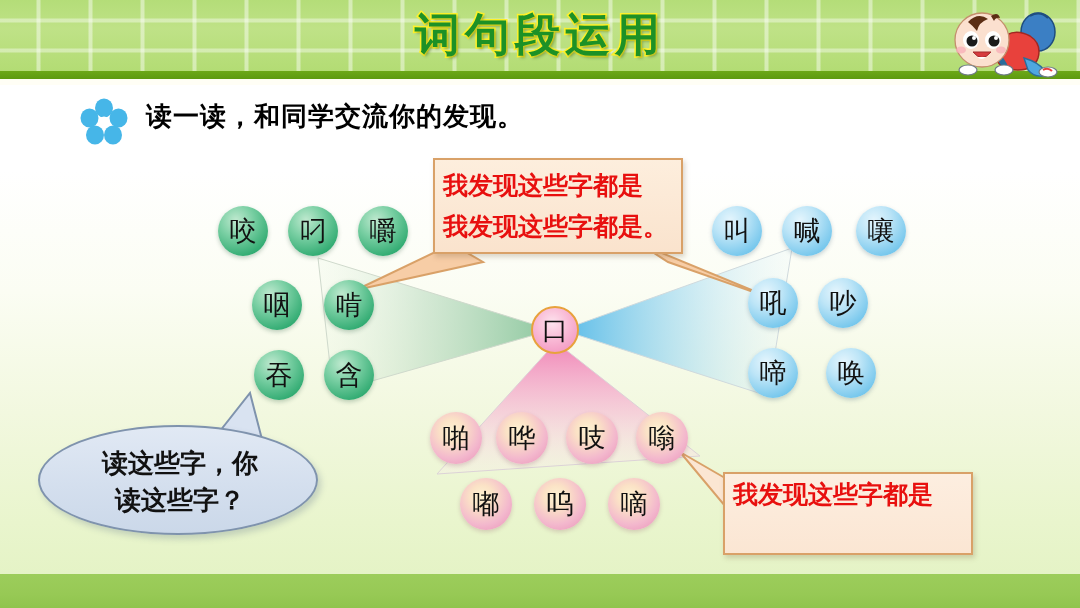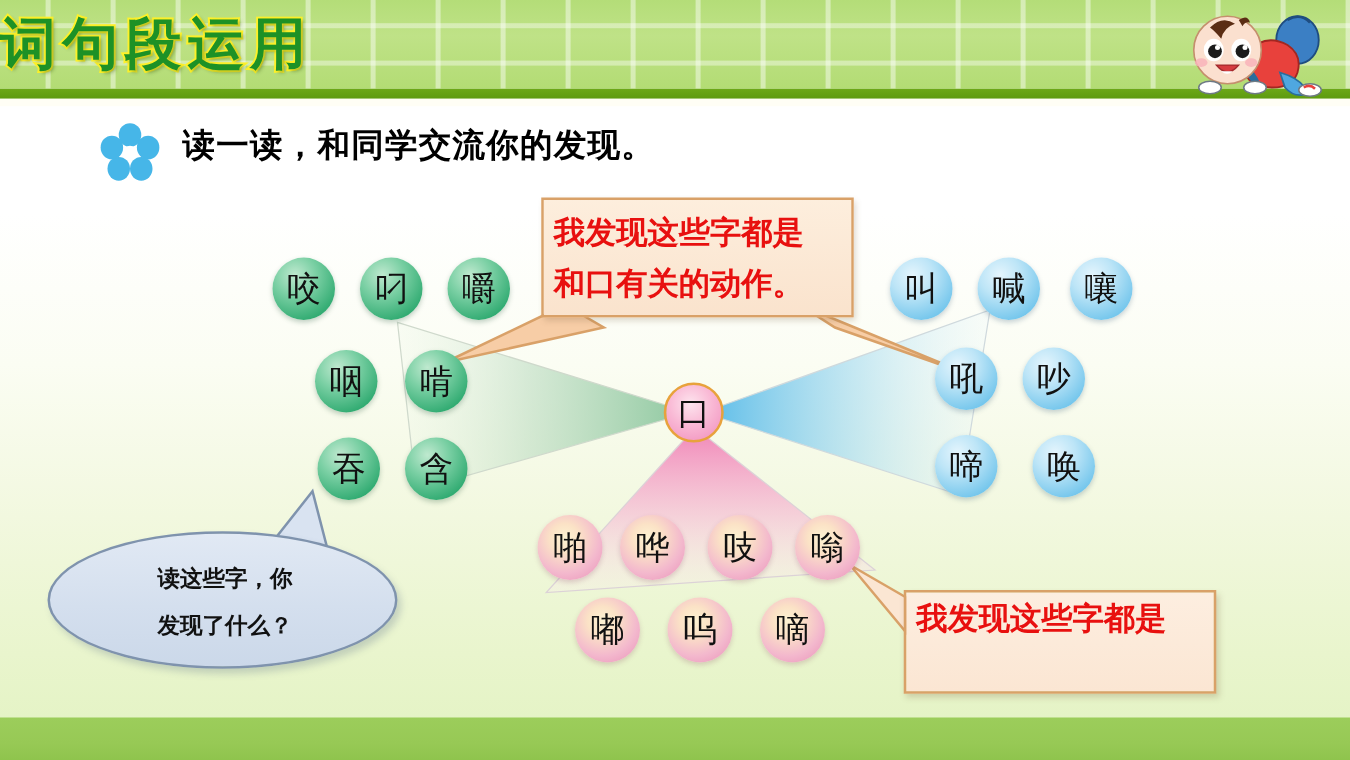--- a/index.html
+++ b/index.html
@@ -62,20 +62,21 @@
     left: 0; top: 79px;
     width: 1080px;
     height: 6px;
     background: #fffef5;
   }
 
   #title {
     position: absolute;
     left: 0; top: 5px;
     width: 1080px;
+    text-align: center;
     font-family: "DejaVu Sans", sans-serif;
     font-size: 45px;
     font-weight: bold;
     letter-spacing: 5px;
     color: #1d9126;
     -webkit-text-stroke: 3px #fff22a;
     paint-order: stroke fill;
     text-shadow:
        0 0 2px #fff22a,
        2px 2px 3px rgba(60,90,20,0.45);
@@ -210,21 +211,21 @@
     box-sizing: border-box;
     box-shadow: 3px 4px 6px rgba(80,100,130,0.25);
   }
   #bubble-bl-text {
     position: absolute;
     left: 68px;
     top: 445px;
     width: 224px;
     text-align: center;
     font-family: "DejaVu Sans", "Liberation Serif", serif;
-    font-size: 18px;
+    font-size: 26px;
     font-weight: bold;
     line-height: 37px;
     color: #111;
   }
 
   
   #footer {
     position: absolute;
     left: 0; bottom: 0;
     width: 1080px;
@@ -343,28 +344,28 @@
   <div class="bubble-char char-pink" style="left:636px; top:412px;">嗡</div>
   <div class="bubble-char char-pink" style="left:460px; top:478px;">嘟</div>
   <div class="bubble-char char-pink" style="left:534px; top:478px;">呜</div>
   <div class="bubble-char char-pink" style="left:608px; top:478px;">嘀</div>
 
   <div class="bubble-char char-center" style="left:531px; top:306px;">口</div>
 
   <div id="bubble-top"></div>
   <div id="bubble-top-text">
     <div>我发现这些字都是</div>
-    <div>和口有关的动作。</div>
+    <div>我发现这些字都是。</div>
   </div>
 
   <div id="bubble-bottom-right"></div>
   <div id="bubble-br-text">
     <div>我发现这些字都是</div>
   </div>
 
   <div id="bubble-bottom-left"></div>
   <div id="bubble-bl-text">
     <div>读这些字，你</div>
-    <div>发现了什么？</div>
+    <div>读这些字？</div>
   </div>
 
   <div id="footer"></div>
 </div>
 
 </body></html>

